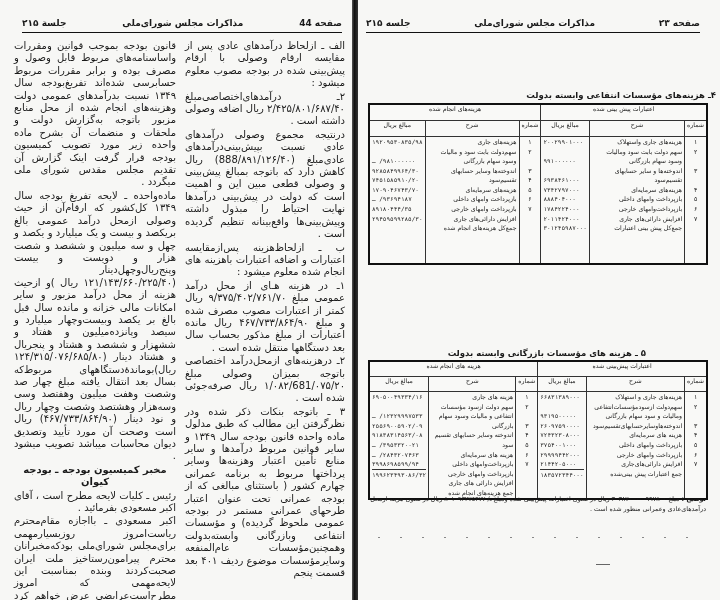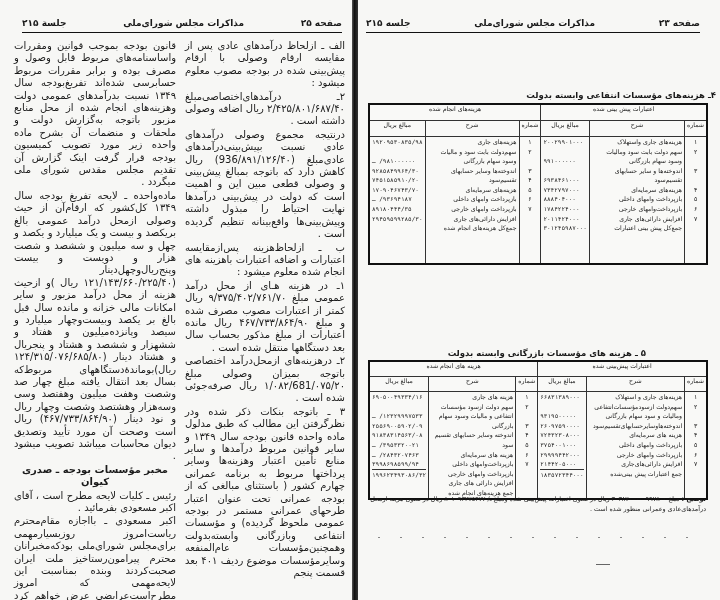--- a/index.html
+++ b/index.html
@@ -28,39 +28,39 @@
   table.fin td.idx { text-align:center; width:12px; }
   .note { position:absolute; direction:rtl; font-size:6.4px; line-height:10px; }
   .note .b { font-weight:bold; }
   .dash { position:absolute; height:1px; background:#666; }
 </style>
 </head>
 <body>
 
 <div class="page page-left">
   <div class="header">
-    <span>صفحه ۲۵</span>
+    <span>صفحه 44</span>
     <span>مذاکرات مجلس شورای‌ملی</span>
     <span>جلسة ۲۱۵</span>
   </div>
 
   <div class="col" style="left:185px; top:40px; width:160px;">
     <p>الف ـ ازلحاظ درآمدهای عادی پس از مقایسه ارقام وصولی با ارقام پیش‌بینی شده در بودجه مصوب معلوم میشود :</p>
     <p>۲ـ درآمدهای‌اختصاصی‌مبلغ ۲/۴۲۵/۸۰۱/۶۸۷/۴۰ ریال اضافه وصولی داشته است .</p>
-    <p>درنتیجه مجموع وصولی درآمدهای عادی نسبت بپیش‌بینی‌درآمدهای عادی‌مبلغ (936/۸۹۱/۱۲۶/۴۰) ریال کاهش دارد که باتوجه بمبالغ پیش‌بینی و وصولی قطعی مبین این و اهمیت است که دولت در پیش‌بینی درآمدها نهایت احتیاط را مبذول داشته وپیش‌بینی‌ها واقع‌بینانه تنظیم گردیده است .</p>
+    <p>درنتیجه مجموع وصولی درآمدهای عادی نسبت بپیش‌بینی‌درآمدهای عادی‌مبلغ (888/۸۹۱/۱۲۶/۴۰) ریال کاهش دارد که باتوجه بمبالغ پیش‌بینی و وصولی قطعی مبین این و اهمیت است که دولت در پیش‌بینی درآمدها نهایت احتیاط را مبذول داشته وپیش‌بینی‌ها واقع‌بینانه تنظیم گردیده است .</p>
     <p>ب ـ ازلحاظ‌هزینه پس‌ازمقایسه اعتبارات و اضافه اعتبارات باهزینه های انجام شده معلوم میشود :</p>
     <p>۱ـ در هزینه هـای از محل درآمد عمومی مبلغ ۹/۳۷۵/۴۰۲/۷۶۱/۷۰ ریال کمتر از اعتبارات مصوب مصرف شده و مبلغ ۴۶۷/۷۳۳/۸۶۴/۹۰ ریال مانده اعتبارات از مبلغ مذکور بحساب سال بعد دستگاهها منتقل شده است .</p>
     <p>۲ـ درهزینه‌های ازمحل‌درآمد اختصاصی باتوجه بمیزان وصولی مبلغ ۱/۰۸۲/681/۰۷۵/۲۰ ریال صرفه‌جوئی شده است .</p>
     <p>۳ ـ باتوجه بنکات ذکر شده ودر نظرگرفتن این مطالب که طبق مدلول ماده واحده قانون بودجه سال ۱۳۴۹ و سایر قوانین مربوط درآمدها و سایر منابع تأمین اعتبار وهزینه‌ها وسایر پرداختها مربوط به برنامه عمرانی چهارم کشور ( باستثنای مبالغی که از بودجه عمرانی تحت عنوان اعتبار طرحهای عمرانی مستمر در بودجه عمومی ملحوظ گردیده) و مؤسسات انتفاعی وبازرگانی وابسته‌بدولت وهمچنین‌مؤسسات عام‌المنفعه وسایرمؤسسات موضوع ردیف ۴۰۱ بعد قسمت پنجم</p>
   </div>
 
   <div class="col" style="left:14px; top:40px; width:162px;">
     <p>قانون بودجه بموجب قوانین ومقررات واساسنامه‌های مربوط قابل وصول و مصرف بوده و برابر مقررات مربوط حسابرسی شده‌اند تفریغ‌بودجه سال ۱۳۴۹ نسبت بدرآمدهای عمومی دولت وهزینه‌های انجام شده از محل منابع مزبور باتوجه به‌گزارش دولت و ملحقات و منضمات آن بشرح ماده واحده زیر مورد تصویب کمیسیون بودجه قرار گرفت اینک گزارش آن تقدیم مجلس مقدس شورای ملی میگردد .</p>
     <p>ماده‌واحده ـ لایحه تفریغ بودجه سال ۱۳۴۹ کل‌کشور که ارقام‌آن از حیث وصولی ازمحل درآمد عمومی بالغ بریکصد و بیست و یک میلیارد و یکصد و چهل و سه میلیون و ششصد و شصت هزار و دویست و بیست وپنج‌ریال‌وچهل‌دینار (۱۲۱/۱۴۳/۶۶۰/۲۲۵/۴۰ ریال )و ازحیث هزینه از محل درآمد مزبور و سایر امکانات مالی خزانه و مانده سال قبل بالغ بر یکصد وبیست‌وچهار میلیارد و سیصد وپانزده‌میلیون و هفتاد و ششهزار و ششصد و هشتاد و پنجریال و هشتاد دینار (۱۲۴/۳۱۵/۰۷۶/۶۸۵/۸۰ ریال)بوماندۀ‌دستگاههای مربوط‌که بسال بعد انتقال یافته مبلغ چهار صد وشصت وهفت میلیون وهفتصد وسی وسه‌هزار وهشتصد وشصت وچهار ریال و نود دینار (۴۶۷/۷۳۳/۸۶۴/۹۰) ریال است وصحت آن مورد تأیید وتصدیق دیوان محاسبات میباشد تصویب میشود .</p>
-    <p class="b" style="text-align:center;">مخبر مؤسسات بودجه ـ صدری کیوان</p>
+    <p class="b" style="text-align:center;">مخبر کمیسیون بودجه ـ بودجه کیوان</p>
     <p>رئیس ـ کلیات لایحه مطرح است ، آقای اکبر مسعودی بفرمائید .</p>
     <p>اکبر مسعودی ـ بااجازه مقام‌محترم ریاست‌امروز روزبسیارمهمی برای‌مجلس شورای‌ملی بودکه‌مخبرانان محترم پیرامون‌رستاخیز ملت ایران صحبت‌کردند وبنده بمناسبت این لایحه‌مهمی که امروز مطرح‌است‌عرایضی عرض خواهم کرد لایحه‌ای که امروز مطرح است به نشانه اجرای دقیق مقررات قانون محاسبات عمومی‌از طرف دولت میباشد وحکایت‌ازوجود یک نظم وانضباط کامل‌در دستگاههای‌دولتی‌مینمایدواهتمام‌مراقبت‌دولت‌را درامورمالی و حفظ و مراقبت از حقوق ووجوه عمومی بخوبی مدلل میسازد . (صحیح است)</p>
   </div>
 </div>
 
 <div class="spine"></div>
 
 <div class="page page-right">
   <div class="header">
     <span>صفحه ۲۳</span>

